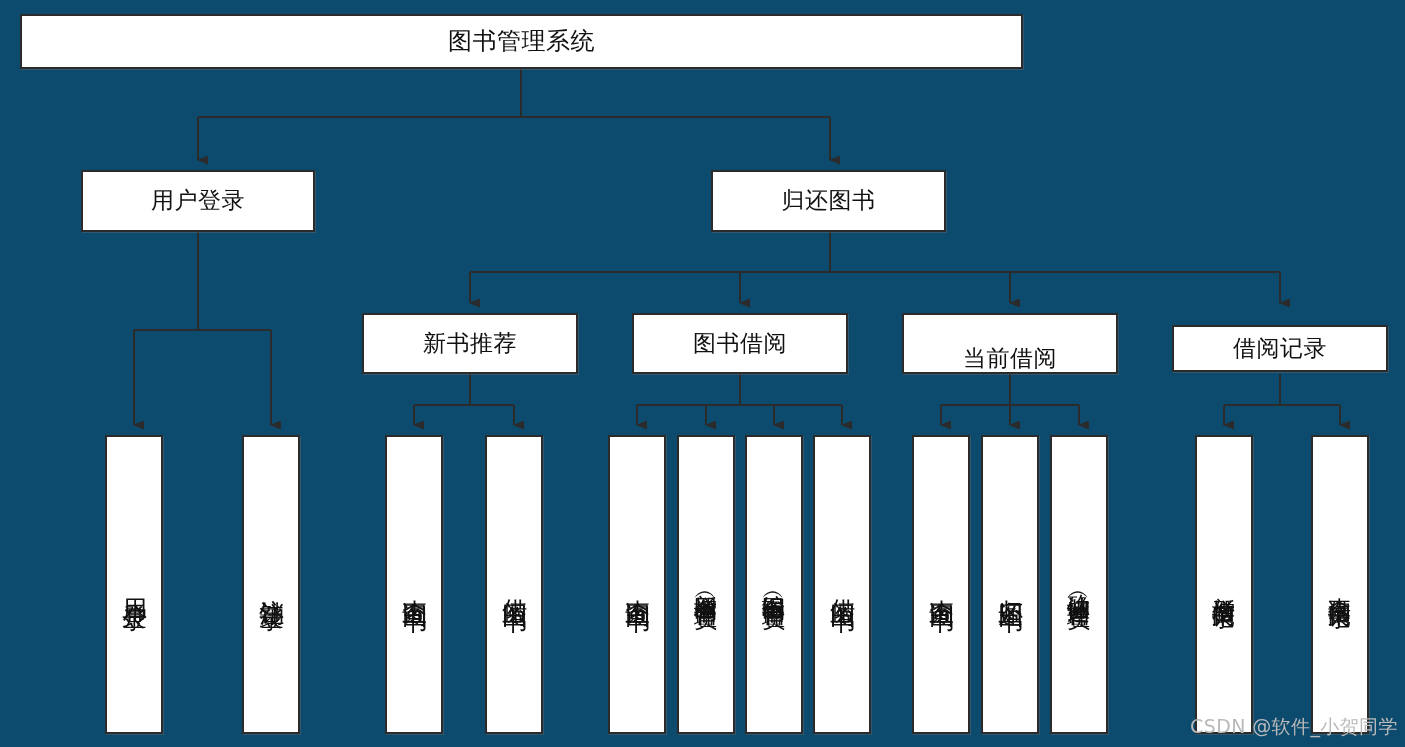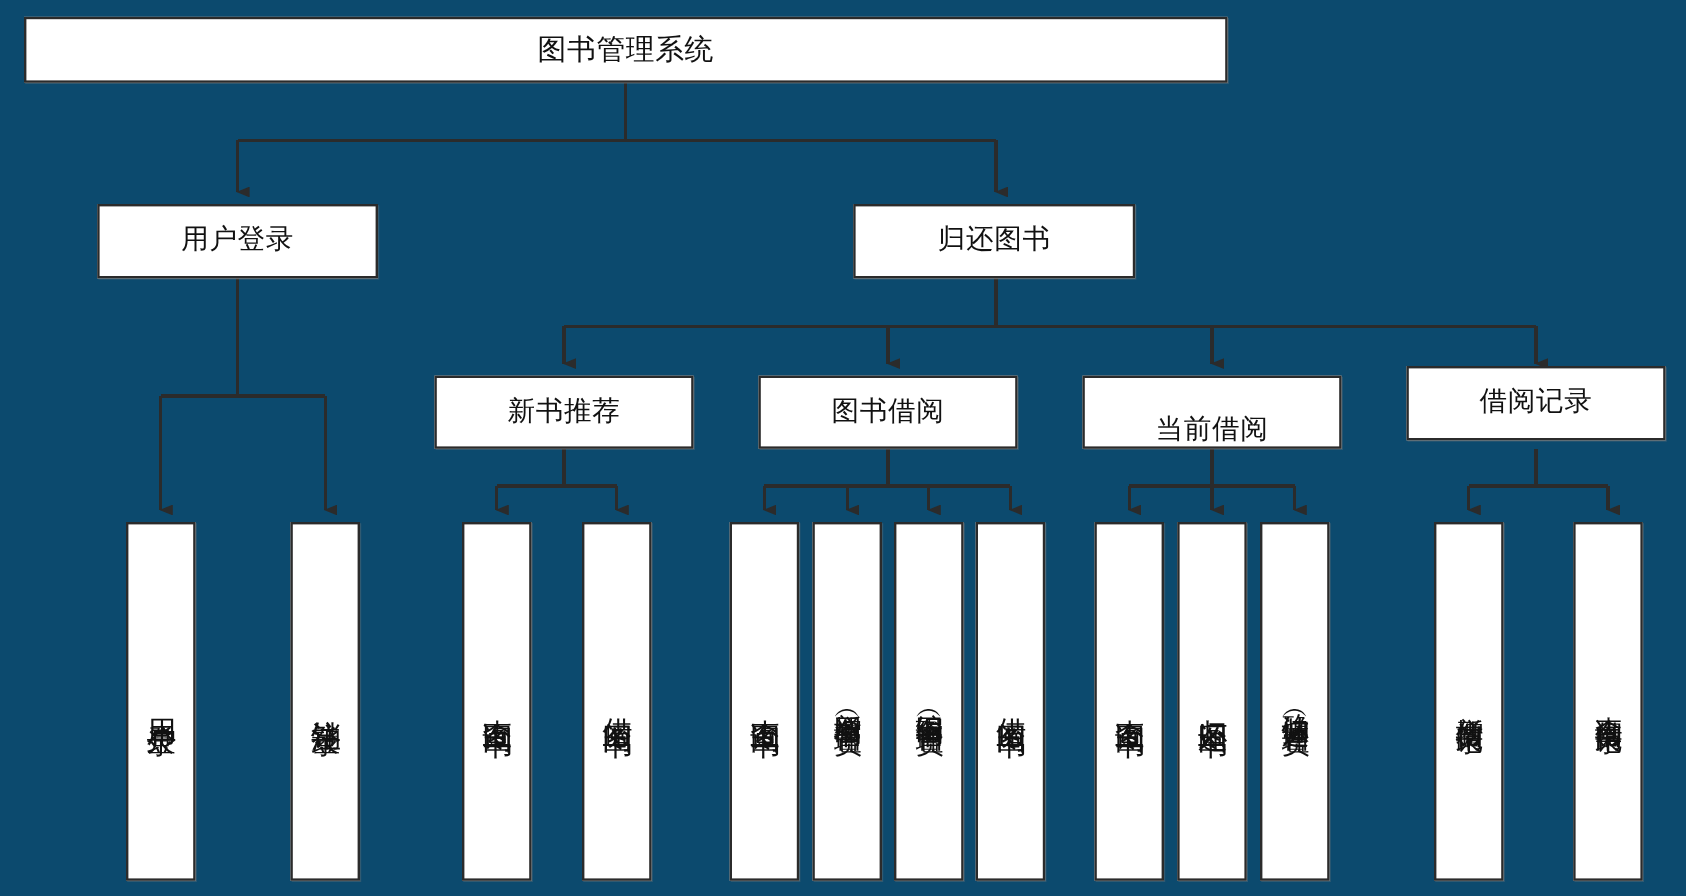--- a/index.html
+++ b/index.html
@@ -138,21 +138,21 @@
 
   <div class="node h" style="left:632px;top:313px;width:216px;height:61px;">
     <span class="label">图书借阅</span>
   </div>
   <div class="node h" style="left:362px;top:313px;width:216px;height:61px;">
     <span class="label">新书推荐</span>
   </div>
   <div class="node h" style="left:902px;top:313px;width:216px;height:61px;align-items:flex-end;">
     <span class="label">当前借阅</span>
   </div>
-  <div class="node h" style="left:1172px;top:305px;width:216px;height:62px;">
+  <div class="node h" style="left:1172px;top:325px;width:216px;height:47px;">
     <span class="label">借阅记录</span>
   </div>
 
   <div class="node v" style="left:105px;top:435px;width:58px;height:299px;">
     <span class="label">用户登录</span>
   </div>
   <div class="node v" style="left:242px;top:435px;width:58px;height:299px;">
     <span class="label">注销登录</span>
   </div>
 
@@ -186,14 +186,15 @@
     <span class="label">确认归还（管理员）</span>
   </div>
 
   <div class="node v small" style="left:1195px;top:435px;width:58px;height:299px;">
     <span class="label">新增借阅记录</span>
   </div>
   <div class="node v small" style="left:1311px;top:435px;width:58px;height:299px;">
     <span class="label">查询借阅记录</span>
   </div>
 
+  <div class="watermark" style="left:1190px;top:714px;">CSDN @软件_小贺同学</div>
 
 </div>
 
 </body></html>

